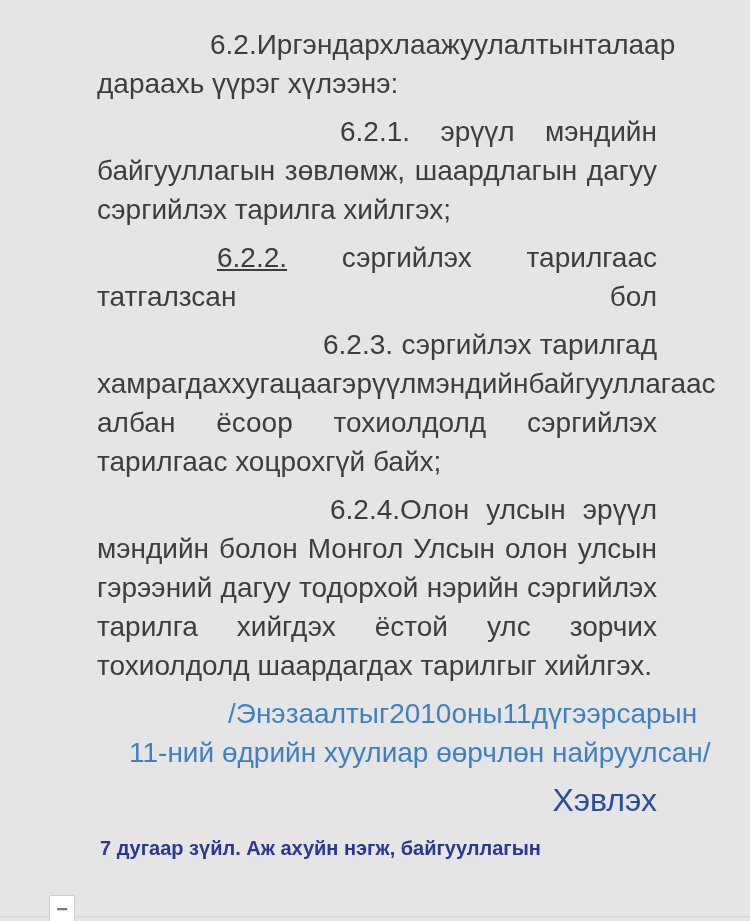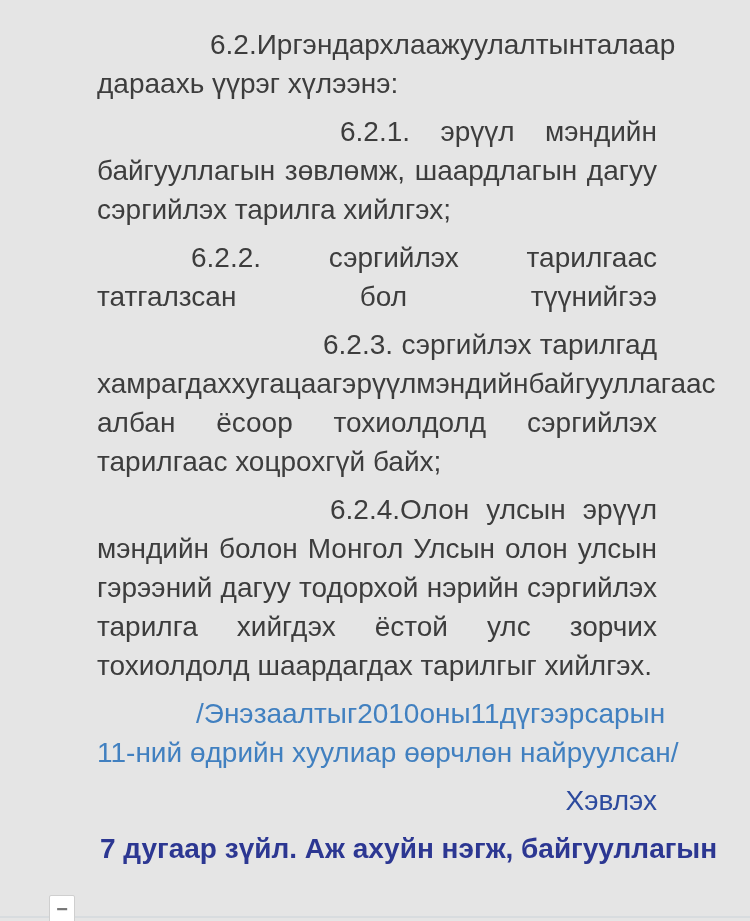--- a/index.html
+++ b/index.html
@@ -9,47 +9,47 @@
     width: 750px;
     height: 921px;
     background: #e5e5e5;
     overflow: hidden;
     font-family: "Liberation Sans", "DejaVu Sans", sans-serif;
   }
   .content {
     padding: 25px 93px 0 97px; 
   }
   .para { margin-bottom: 9px; color: #3d3d3d; }
-  .para.amendment { color: #4180c0; }
+  .para.amendment { color: #4180c0; margin-left: 32px; }
   .line {
     font-size: 28px;
     line-height: 39px;
     height: 39px;
     white-space: nowrap;
   }
   .line.justify {
     display: flex;
     justify-content: space-between;
   }
   .line.justify span { flex: 0 0 auto; }
   .print-row {
     margin-bottom: 9px;
     text-align: right;
-    font-size: 28px;
+    font-size: 32px;
     line-height: 39px;
     height: 39px;
   }
   .print-link {
     color: #2d4b9e;
     text-decoration: none;
     cursor: pointer;
   }
   .article-heading {
     padding-left: 3px;
-    font-size: 28px;
+    font-size: 20px;
     line-height: 39px;
     font-weight: bold;
     color: #2c3792;
     white-space: nowrap;
   }
   .bottom-divider {
     position: absolute;
     left: 0;
     top: 916px;
     width: 750px;
@@ -103,28 +103,27 @@
           <div class="line justify">
             <span>байгууллагын</span>
             <span>зөвлөмж,</span>
             <span>шаардлагын</span>
             <span>дагуу</span>
           </div>
           <div class="line"><span>сэргийлэх тарилга хийлгэх;</span></div>
         </div>
         <div class="para body">
           <div class="line justify">
-            <span style="margin-left: 94px;">6.2.2.</span>
+            <span style="margin-left: 120px; text-decoration: underline;">6.2.2.</span>
             <span>сэргийлэх</span>
             <span>тарилгаас</span>
           </div>
           <div class="line justify">
             <span>татгалзсан</span>
             <span>бол</span>
-            <span>түүнийгээ</span>
           </div>
         </div>
         <div class="para body">
           <div class="line justify">
             <span style="margin-left: 226px; text-align: center;">6.2.3.</span>
             <span>сэргийлэх</span>
             <span>тарилгад</span>
           </div>
           <div class="line justify">
             <span>хамрагдах</span>

